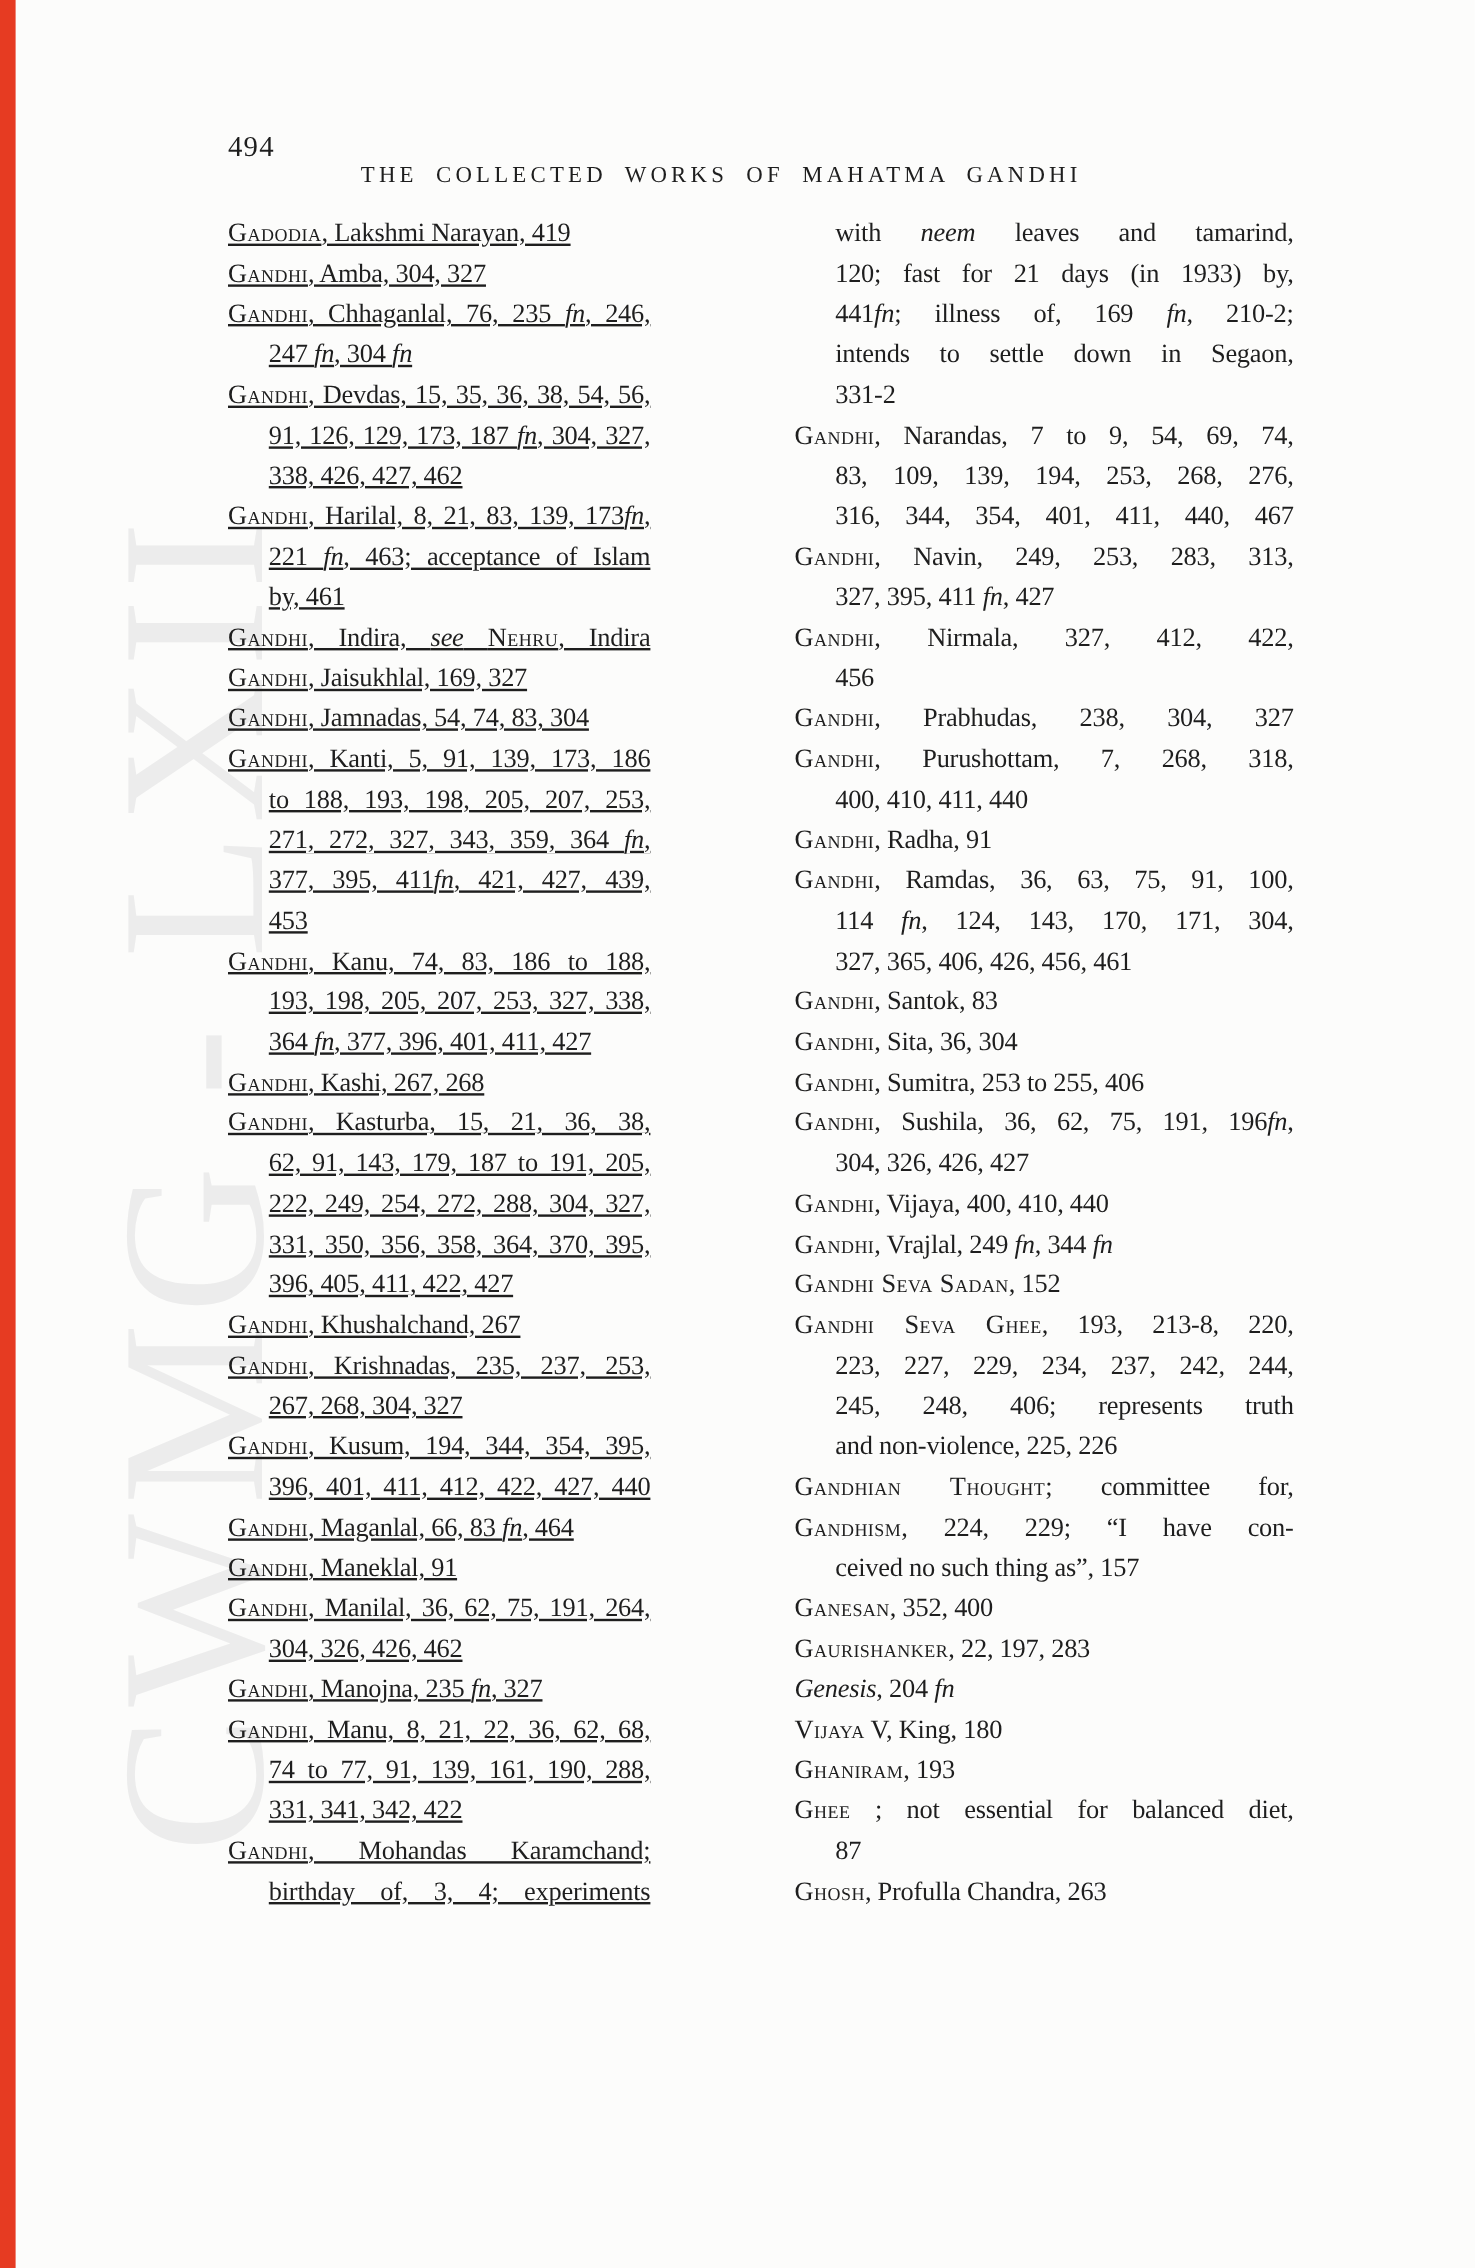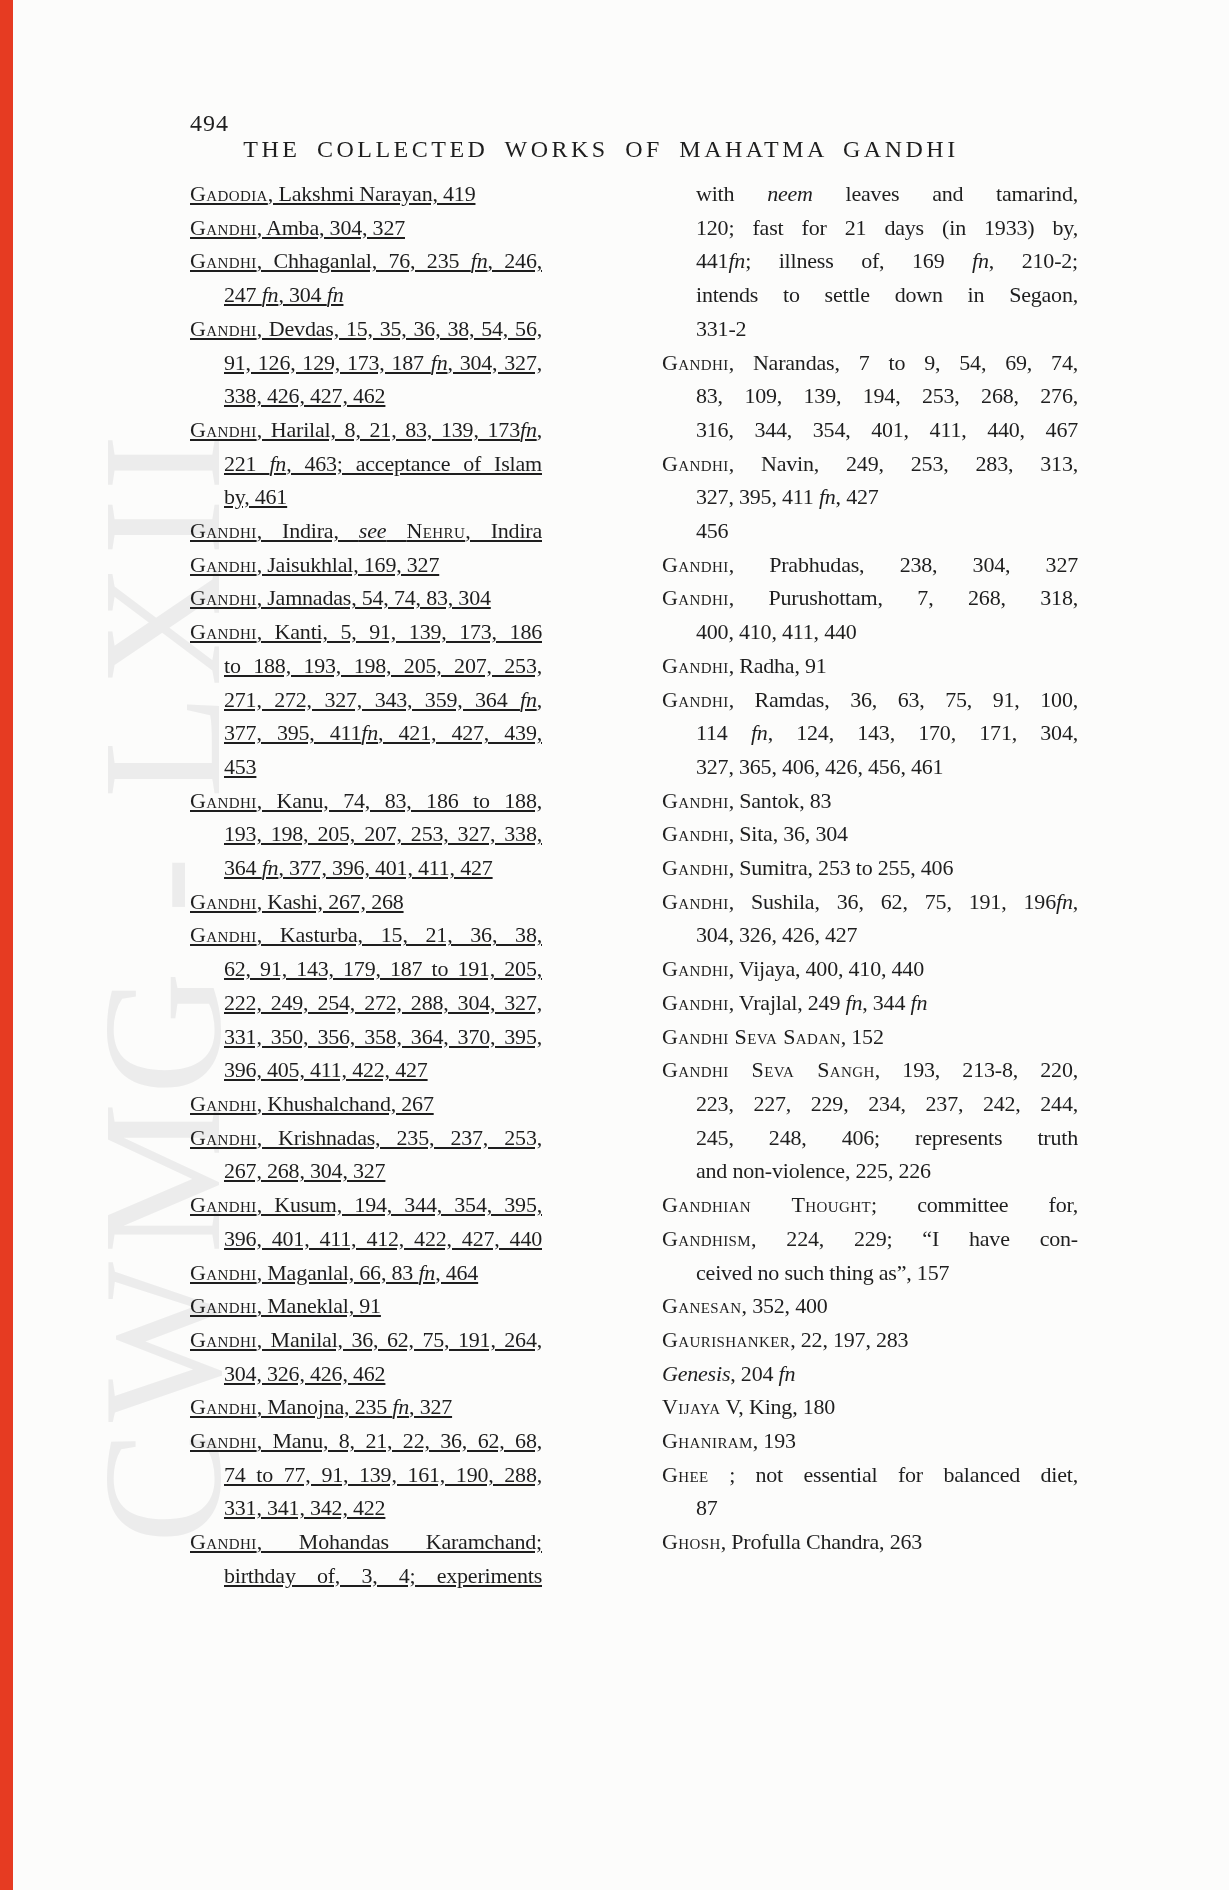--- a/index.html
+++ b/index.html
@@ -26,21 +26,21 @@
     font-family:"Liberation Serif", serif;
     user-select:none;
   }
   .page-number {
     position:absolute; left:190px; top:110px;
     font-size:24px; letter-spacing:1px; z-index:2;
   }
   .running-title {
     position:absolute; left:601px; top:136px;
     transform:translateX(-50%);
-    font-size:24px; letter-spacing:3.5px; word-spacing:7px;
+    font-size:19px; letter-spacing:3.5px; word-spacing:7px;
     white-space:nowrap; z-index:2;
   }
   .col {
     position:absolute; top:177px;
     font-size:22px; line-height:33.7px;
     letter-spacing:-0.2px;
     z-index:1;
   }
   .col-left  { left:190px; width:352px;text-decoration:underline; }
   .col-right { left:662px; width:416px; }
@@ -106,37 +106,38 @@
       <div class="line cont just">with <span class="it">neem</span> leaves and tamarind,</div>
       <div class="line cont just">120; fast for 21 days (in 1933) by,</div>
       <div class="line cont just">441<span class="it">fn</span>; illness of, 169 <span class="it">fn</span>, 210-2;</div>
       <div class="line cont just">intends to settle down in Segaon,</div>
       <div class="line cont">331-2</div>
       <div class="line just"><span class="sc">Gandhi</span>, Narandas, 7 to 9, 54, 69, 74,</div>
       <div class="line cont just">83, 109, 139, 194, 253, 268, 276,</div>
       <div class="line cont just">316, 344, 354, 401, 411, 440, 467</div>
       <div class="line just"><span class="sc">Gandhi</span>, Navin, 249, 253, 283, 313,</div>
       <div class="line cont">327, 395, 411 <span class="it">fn</span>, 427</div>
+      <div class="line just"><span class="sc">Gandhi</span>, Nirmala, 327, 412, 422,</div>
       <div class="line cont">456</div>
       <div class="line just"><span class="sc">Gandhi</span>, Prabhudas, 238, 304, 327</div>
       <div class="line just"><span class="sc">Gandhi</span>, Purushottam, 7, 268, 318,</div>
       <div class="line cont">400, 410, 411, 440</div>
       <div class="line"><span class="sc">Gandhi</span>, Radha, 91</div>
       <div class="line just"><span class="sc">Gandhi</span>, Ramdas, 36, 63, 75, 91, 100,</div>
       <div class="line cont just">114 <span class="it">fn</span>, 124, 143, 170, 171, 304,</div>
       <div class="line cont">327, 365, 406, 426, 456, 461</div>
       <div class="line"><span class="sc">Gandhi</span>, Santok, 83</div>
       <div class="line"><span class="sc">Gandhi</span>, Sita, 36, 304</div>
       <div class="line"><span class="sc">Gandhi</span>, Sumitra, 253 to 255, 406</div>
       <div class="line just"><span class="sc">Gandhi</span>, Sushila, 36, 62, 75, 191, 196<span class="it">fn</span>,</div>
       <div class="line cont">304, 326, 426, 427</div>
       <div class="line"><span class="sc">Gandhi</span>, Vijaya, 400, 410, 440</div>
       <div class="line"><span class="sc">Gandhi</span>, Vrajlal, 249 <span class="it">fn</span>, 344 <span class="it">fn</span></div>
       <div class="line"><span class="sc">Gandhi Seva Sadan</span>, 152</div>
-      <div class="line just"><span class="sc">Gandhi Seva Sangh</span>, 193, 213-8, 220,</div>
+      <div class="line just"><span class="sc">Gandhi Seva Ghee</span>, 193, 213-8, 220,</div>
       <div class="line cont just">223, 227, 229, 234, 237, 242, 244,</div>
       <div class="line cont just">245, 248, 406; represents truth</div>
       <div class="line cont">and non-violence, 225, 226</div>
       <div class="line just"><span class="sc">Gandhian Thought</span>; committee for,</div>
       <div class="line just"><span class="sc">Gandhism</span>, 224, 229; “I have con-</div>
       <div class="line cont">ceived no such thing as”, 157</div>
       <div class="line"><span class="sc">Ganesan</span>, 352, 400</div>
       <div class="line"><span class="sc">Gaurishanker</span>, 22, 197, 283</div>
       <div class="line"><span class="it">Genesis</span>, 204 <span class="it">fn</span></div>
       <div class="line"><span class="sc">Vijaya</span> V, King, 180</div>

